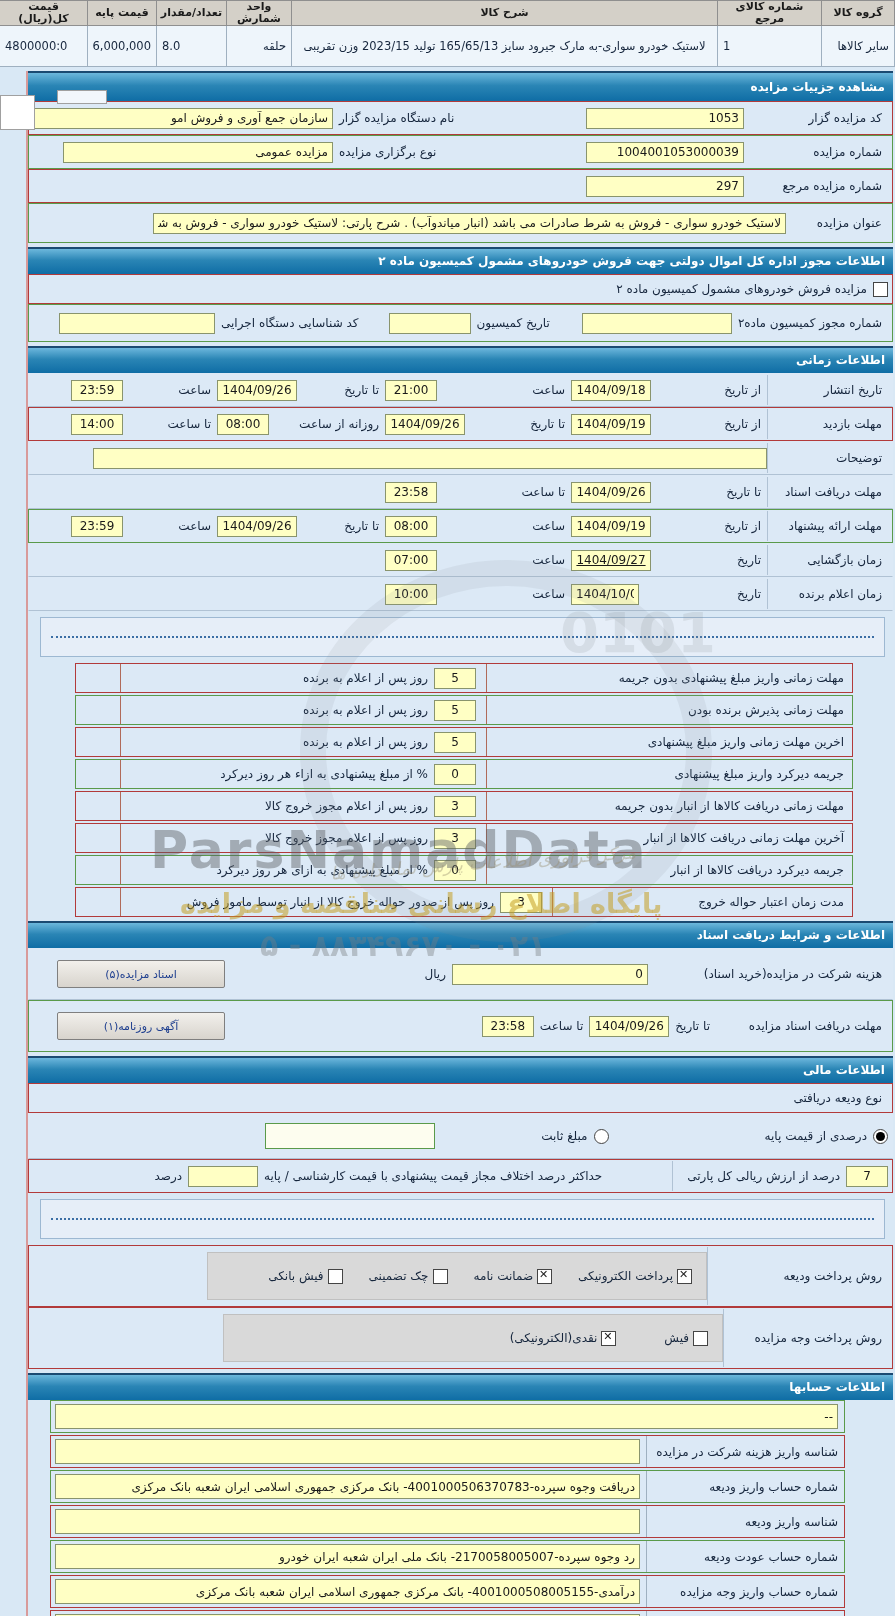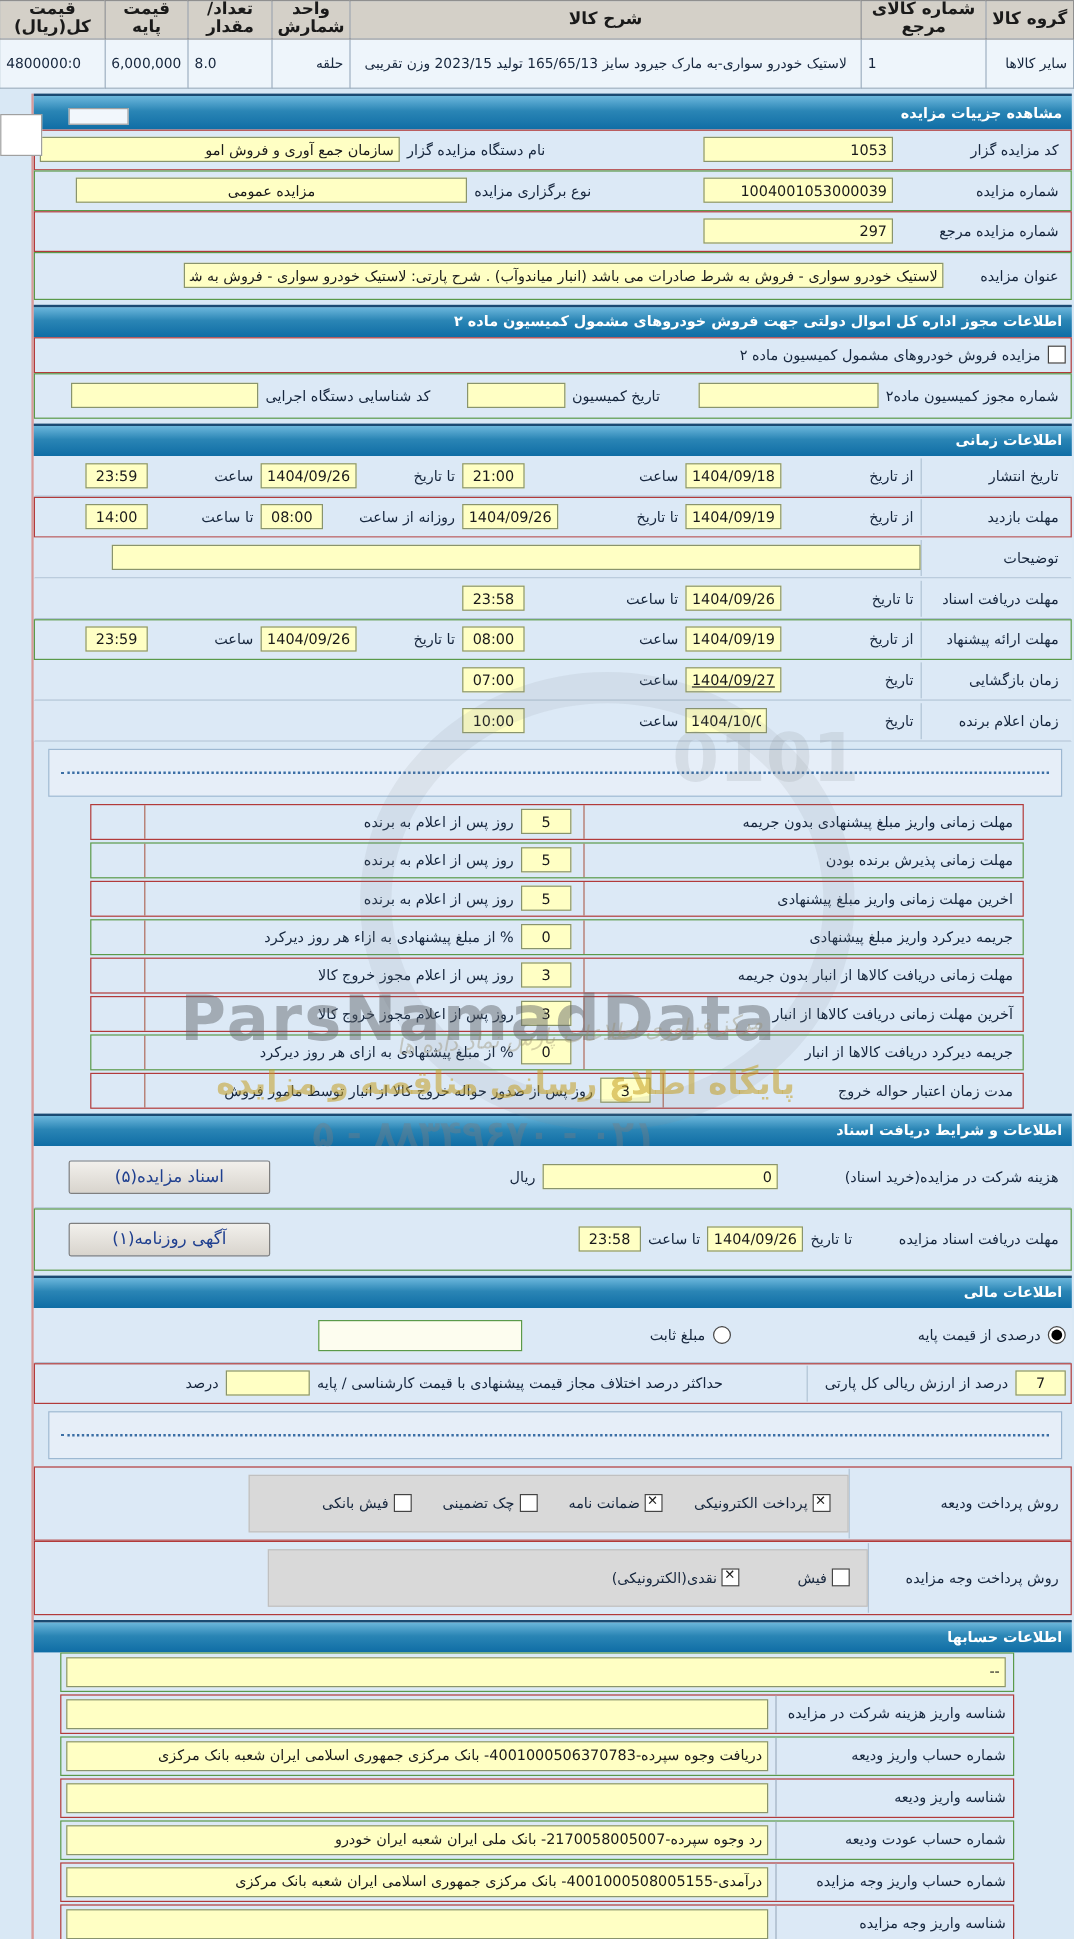--- a/index.html
+++ b/index.html
@@ -5,21 +5,21 @@
   html,body{margin:0;padding:0;}
   body{
     width:895px;height:1616px;position:relative;overflow:hidden;
     background:#d9e8f5;
     font-family:"DejaVu Sans","Liberation Sans",sans-serif;
     font-size:12px;color:#16263d;direction:rtl;
   }
   
   table.items{width:895px;border-collapse:collapse;table-layout:fixed;background:#eef5fb;}
   table.items th{
-    background:#d4d0c8;border:1px solid #8f8f8f;font-weight:bold;font-size:14px;
+    background:#d4d0c8;border:1px solid #8f8f8f;font-weight:bold;font-size:11px;
     padding:0 3px;height:21px;color:#1a1a1a;line-height:1.1;overflow:hidden;
   }
   table.items td{
     border:1px solid #9fb0c0;padding:2px 5px;height:36px;vertical-align:middle;
     font-size:11.5px;background:#eef5fb;line-height:1.25;overflow:hidden;
   }
   .num{text-align:left;}
   .tright{text-align:right;}
   .tcenter{text-align:center;}
   
@@ -59,21 +59,21 @@
     display:flex;align-items:center;height:30px;background:#dce9f6;
     margin:0 40px 2px 47px;padding:0;box-sizing:border-box;
   }
   .p-label{width:366px;align-self:stretch;display:flex;align-items:center;
     border-left:1px solid #b06a5a;padding-right:8px;box-sizing:border-box;}
   .p-left{width:44px;align-self:stretch;border-right:1px solid #b06a5a;margin-right:auto;}
   .inp.small{width:42px;text-align:center;}
   
   .btn{
     background:linear-gradient(#f2f0ec,#d8d4cd);border:1px solid #7f7f7f;border-radius:2px;
-    color:#1f3f8f;font-size:14px;font-family:inherit;padding:4px 8px;width:168px;height:28px;
+    color:#1f3f8f;font-size:11px;font-family:inherit;padding:4px 8px;width:168px;height:28px;
   }
   
   .xbox{width:13px;height:13px;border:1px solid #444;background:#fff;display:inline-block;
     position:relative;flex:none;}
   .xbox.checked::after{content:"✕";position:absolute;top:-2px;left:1px;font-size:11px;color:#222;}
   .rad{width:13px;height:13px;border:1px solid #444;border-radius:50%;background:#fff;
     display:inline-block;position:relative;flex:none;}
   .rad.selected::after{content:"";position:absolute;inset:2px;background:#000;border-radius:50%;}
   .graybox{
     background:#d9d9d9;border:1px solid #c0c0c0;height:48px;width:500px;
@@ -156,21 +156,21 @@
     <div class="fill"></div>
     <div class="lbl">نام دستگاه مزایده گزار</div>
     <input class="inp tr" style="width: 300px;" readonly="" value="سازمان جمع آوری و فروش امو">
   </div>
 
   <div class="frow b-grn">
     <div class="lbl" style="width:132px">شماره مزایده</div>
     <input class="inp tl" style="width: 158px; text-align: right;" readonly="" value="1004001053000039">
     <div class="fill"></div>
     <div class="lbl">نوع برگزاری مزایده</div>
-    <input class="inp tc" style="width: 326px; margin-left: 30px;" readonly="" value="مزایده عمومی">
+    <input class="inp tc" style="width: 270px; margin-left: 30px; text-align: right;" readonly="" value="مزایده عمومی">
   </div>
 
   <div class="frow b-red">
     <div class="lbl" style="width:132px">شماره مزایده مرجع</div>
     <input class="inp tl" style="width: 158px; text-align: right;" readonly="" value="297">
     <div class="fill"></div>
   </div>
 
   <div class="frow b-grn" style="min-height:40px">
     <div class="lbl" style="width:90px">عنوان مزایده</div>
@@ -381,20 +381,23 @@
     <span class="lbl">تا تاریخ</span>
     <input class="inp tc" style="width: 80px;" readonly="" value="1404/09/26">
     <span class="lbl">تا ساعت</span>
     <input class="inp tc" style="width: 52px;" readonly="" value="23:58">
     <div class="fill"></div>
     <button class="btn" style="margin-left:24px">آگهی روزنامه(۱)</button>
   </div>
 
   <div class="sec-hdr">اطلاعات مالی</div>
 
+  <div class="frow b-red" style="min-height:30px">
+    <div class="lbl">نوع ودیعه دریافتی</div>
+  </div>
 
   <div class="frow b-none" style="min-height:46px;border-bottom:1px solid #b0c2d4">
     <span class="rad selected"></span>
     <div class="lbl">درصدی از قیمت پایه</div>
     <div class="fill" style="max-width:150px"></div>
     <span class="rad"></span>
     <div class="lbl">مبلغ ثابت</div>
     <div class="fill" style="max-width:100px"></div>
     <input class="inp" style="width: 170px; background: rgb(253, 253, 239); border: 1px solid rgb(90, 154, 74); height: 26px;" readonly="" value="">
     <div class="fill"></div>

